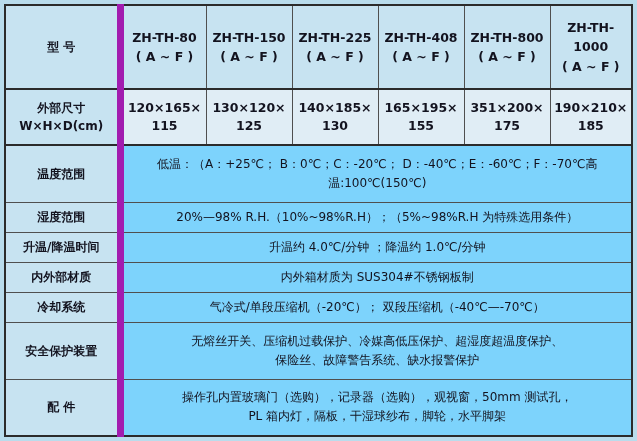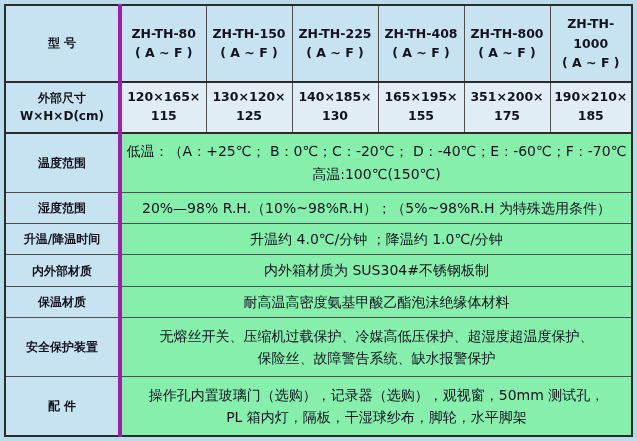--- a/index.html
+++ b/index.html
@@ -37,26 +37,26 @@
     line-height:1.55;
   }
   .dim {
     background:#e0edf5;
     font-weight:bold;
     font-size:12.5px;
     word-break:break-all;
     line-height:1.5;
   }
   .val {
-    background:#86efac;
-    font-size:14px;
+    background:#7dd3fc;
+    font-size:12px;
     white-space:pre-line;
     line-height:1.6;
   }
-  .br2 { border-right:4px solid #a21caf; }
+  .br2 { border-right:7px solid #a21caf; }
   .bb2 { border-bottom:2px solid #2b2b2b; }
 </style>
 </head>
 <body>
 
 <table class="spec">
   <colgroup>
     <col style="width:115px">
     <col style="width:86px">
       <col style="width:86px">
@@ -122,25 +122,25 @@
     <tr style="height:21px">
       <td class="lbl br2">升温/降温时间</td>
       <td class="val" colspan="6">升温约 4.0℃/分钟  ；降温约 1.0℃/分钟</td>
     </tr>
 
     <tr style="height:21px">
       <td class="lbl br2">内外部材质</td>
       <td class="val" colspan="6">内外箱材质为 SUS304#不锈钢板制</td>
     </tr>
 
+
     <tr style="height:21px">
-      <td class="lbl br2">保温材质</td>
-      <td class="val" colspan="6">耐高温高密度氨基甲酸乙酯泡沫绝缘体材料</td>
+      <td class="lbl br2">冷却系统</td>
+      <td class="val" colspan="6">气冷式/单段压缩机（-20℃）；  双段压缩机（-40℃—-70℃）</td>
     </tr>
-
 
     <tr style="height:42px">
       <td class="lbl br2">安全保护装置</td>
       <td class="val" colspan="6">无熔丝开关、压缩机过载保护、冷媒高低压保护、超湿度超温度保护、
 保险丝、故障警告系统、缺水报警保护</td>
     </tr>
 
     <tr style="height:40px">
       <td class="lbl br2">配 件</td>
       <td class="val" colspan="6">操作孔内置玻璃门（选购），记录器（选购），观视窗，50mm 测试孔，

